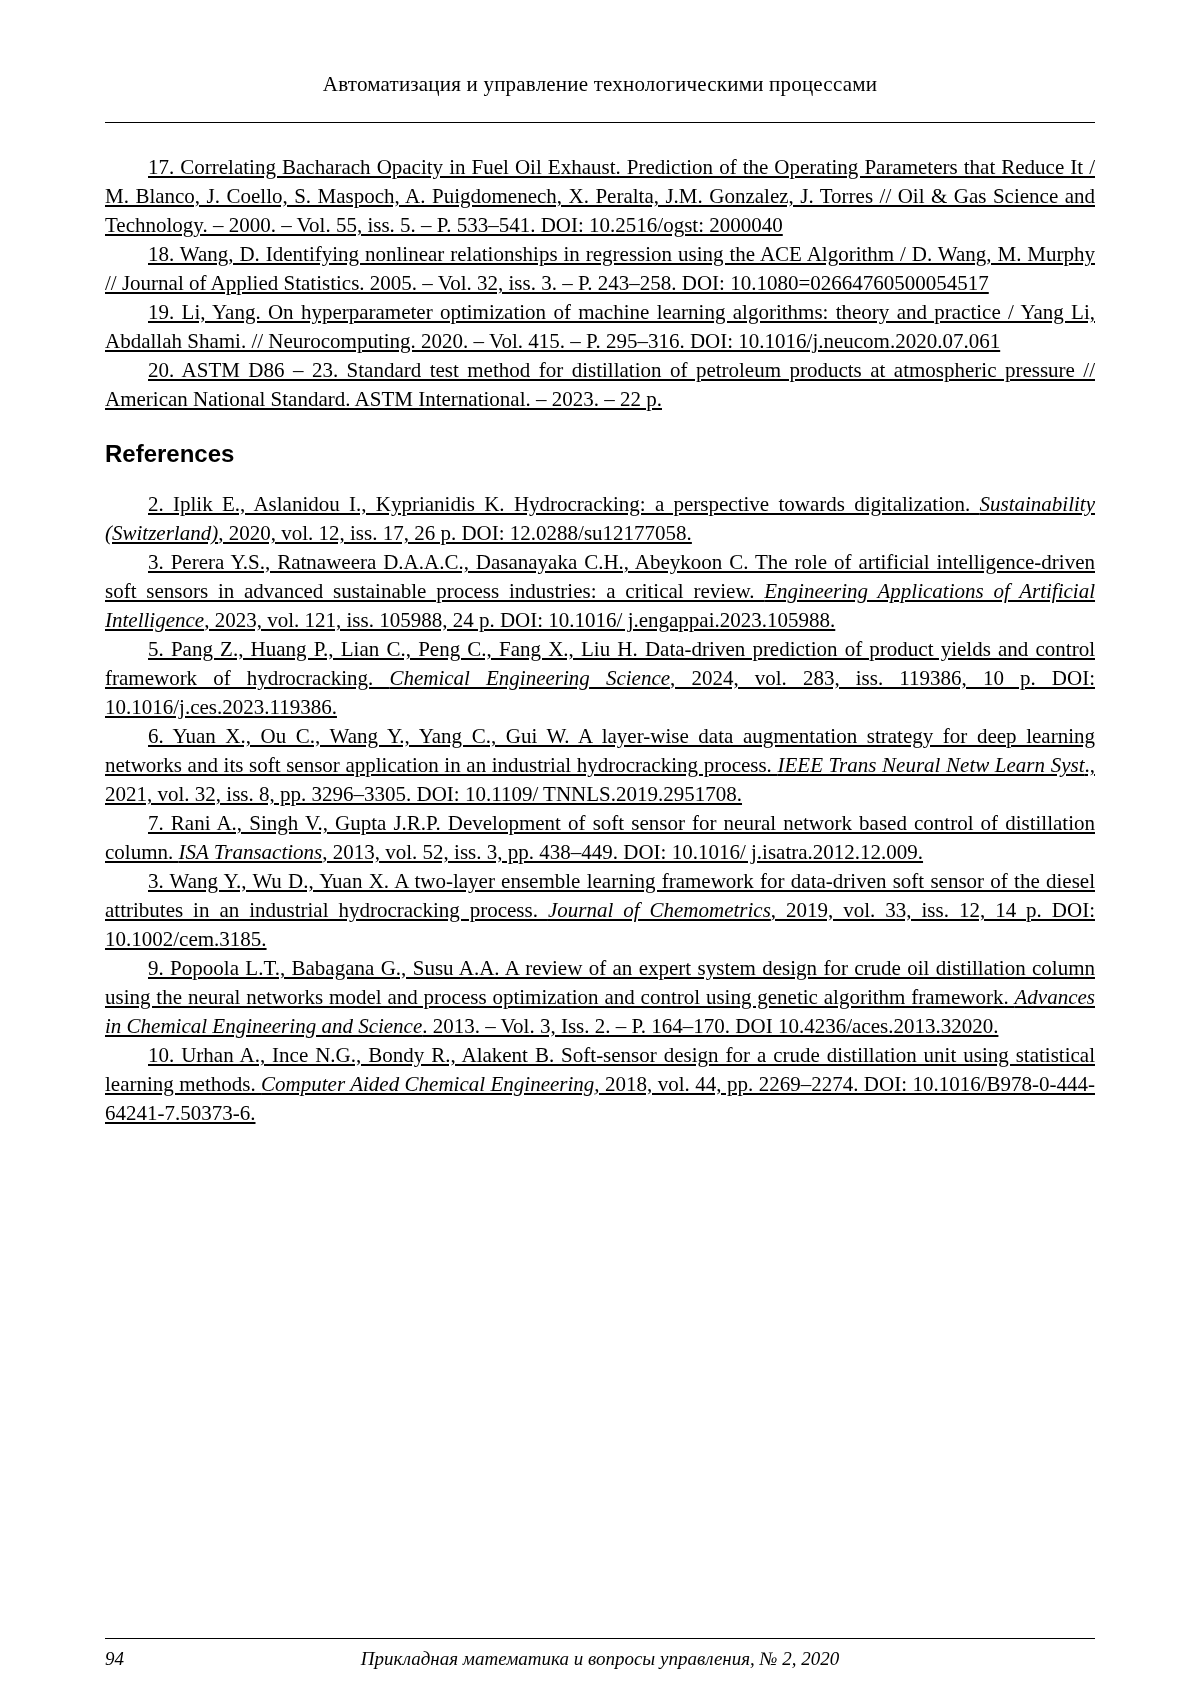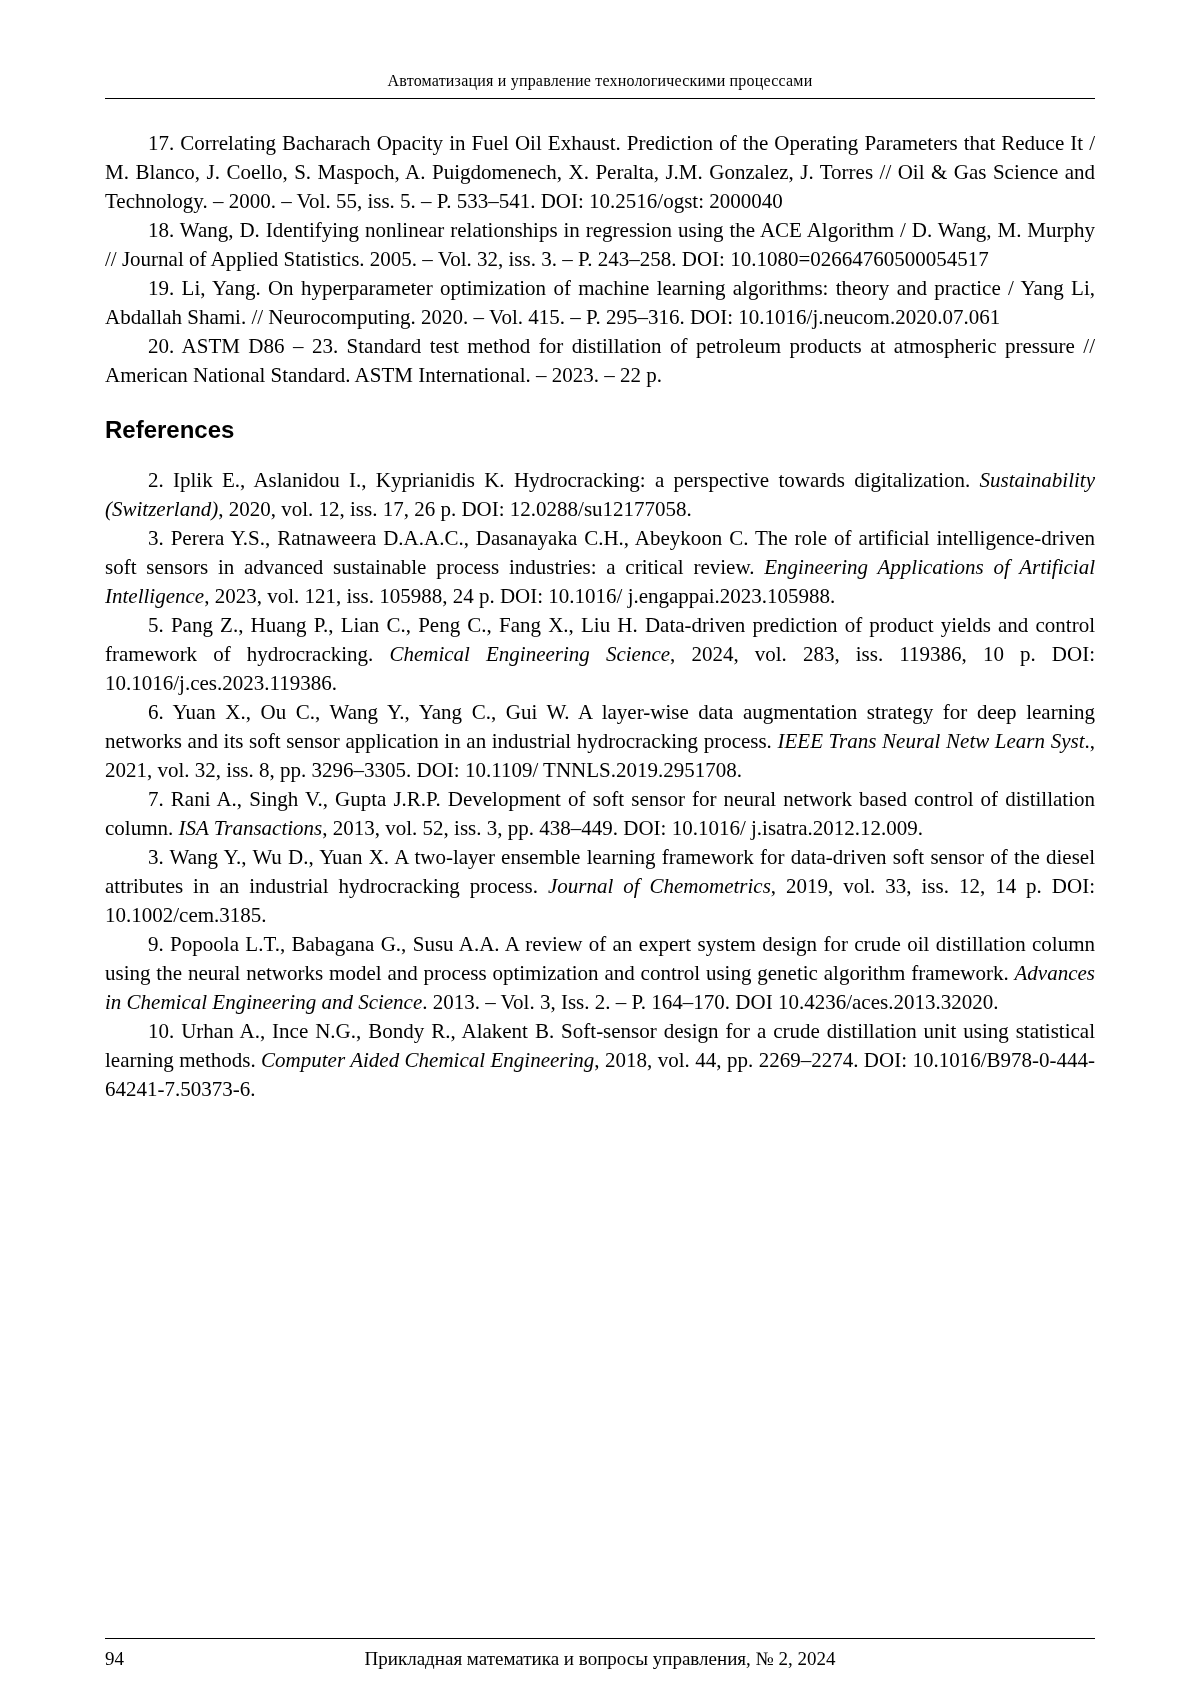--- a/index.html
+++ b/index.html
@@ -13,45 +13,47 @@
     overflow: hidden;
   }
   .page {
     position: absolute;
     top: 0; left: 0;
     width: 1200px; height: 1698px;
     padding: 72px 105px 0 105px;
   }
   .running-header {
     text-align: center;
-    font-size: 16px;
-    padding-bottom: 8px;
+    font-size: 21px;
+    padding-bottom: 25px;
     border-bottom: 1.5px solid #000000;
     letter-spacing: 0.2px;
   }
   .content { margin-top: 30px; }
   .ref {
     font-size: 21px;
     line-height: 29px;
     text-align: justify;
     text-indent: 43px;
+    text-decoration: underline;
   }
   .ref .it { font-style: italic; }
   .refs-heading {
     font-family: "Liberation Sans", "DejaVu Sans", sans-serif;
     font-weight: bold;
     font-size: 24px;
     margin: 26px 0 22px 0;
     text-indent: 0;
   }
   .footer {
     position: absolute;
     left: 105px;
     right: 105px;
     bottom: 26px;
+    font-style: italic;
   }
   .footer-rule {
     border-top: 1.5px solid #000000;
     margin-bottom: 9px;
   }
   .footer-row {
     position: relative;
     height: 24px;
     font-size: 19px;
   }
@@ -92,17 +94,17 @@
         <p class="ref"><span>3. Wang Y., Wu D., Yuan X. A two-layer ensemble learning framework for data-driven soft sensor of the diesel attributes in an industrial hydrocracking process. </span><span class="it">Journal of Chemometrics</span><span>, 2019, vol. 33, iss. 12, 14 p. DOI: 10.1002/cem.3185.</span></p>
         <p class="ref"><span>9. Popoola L.T., Babagana G., Susu A.A. A review of an expert system design for crude oil distillation column using the neural networks model and process optimization and control using genetic algorithm framework. </span><span class="it">Advances in Chemical Engineering and Science</span><span>. 2013. – Vol. 3, Iss. 2. – P. 164–170. DOI 10.4236/aces.2013.32020.</span></p>
         <p class="ref"><span>10. Urhan A., Ince N.G., Bondy R., Alakent B. Soft-sensor design for a crude distillation unit using statistical learning methods. </span><span class="it">Computer Aided Chemical Engineering</span><span>, 2018, vol. 44, pp. 2269–2274. DOI: 10.1016/B978-0-444-64241-7.50373-6.</span></p>
       </div>
   </div>
 
   <div class="footer">
     <div class="footer-rule"></div>
     <div class="footer-row">
       <span class="page-num">94</span>
-      <span class="footer-center">Прикладная математика и вопросы управления, № 2, 2024</span>
+      <span class="footer-center">Прикладная математика и вопросы управления, № 2, 2020</span>
     </div>
   </div>
 
 </div>
 
 </body></html>

